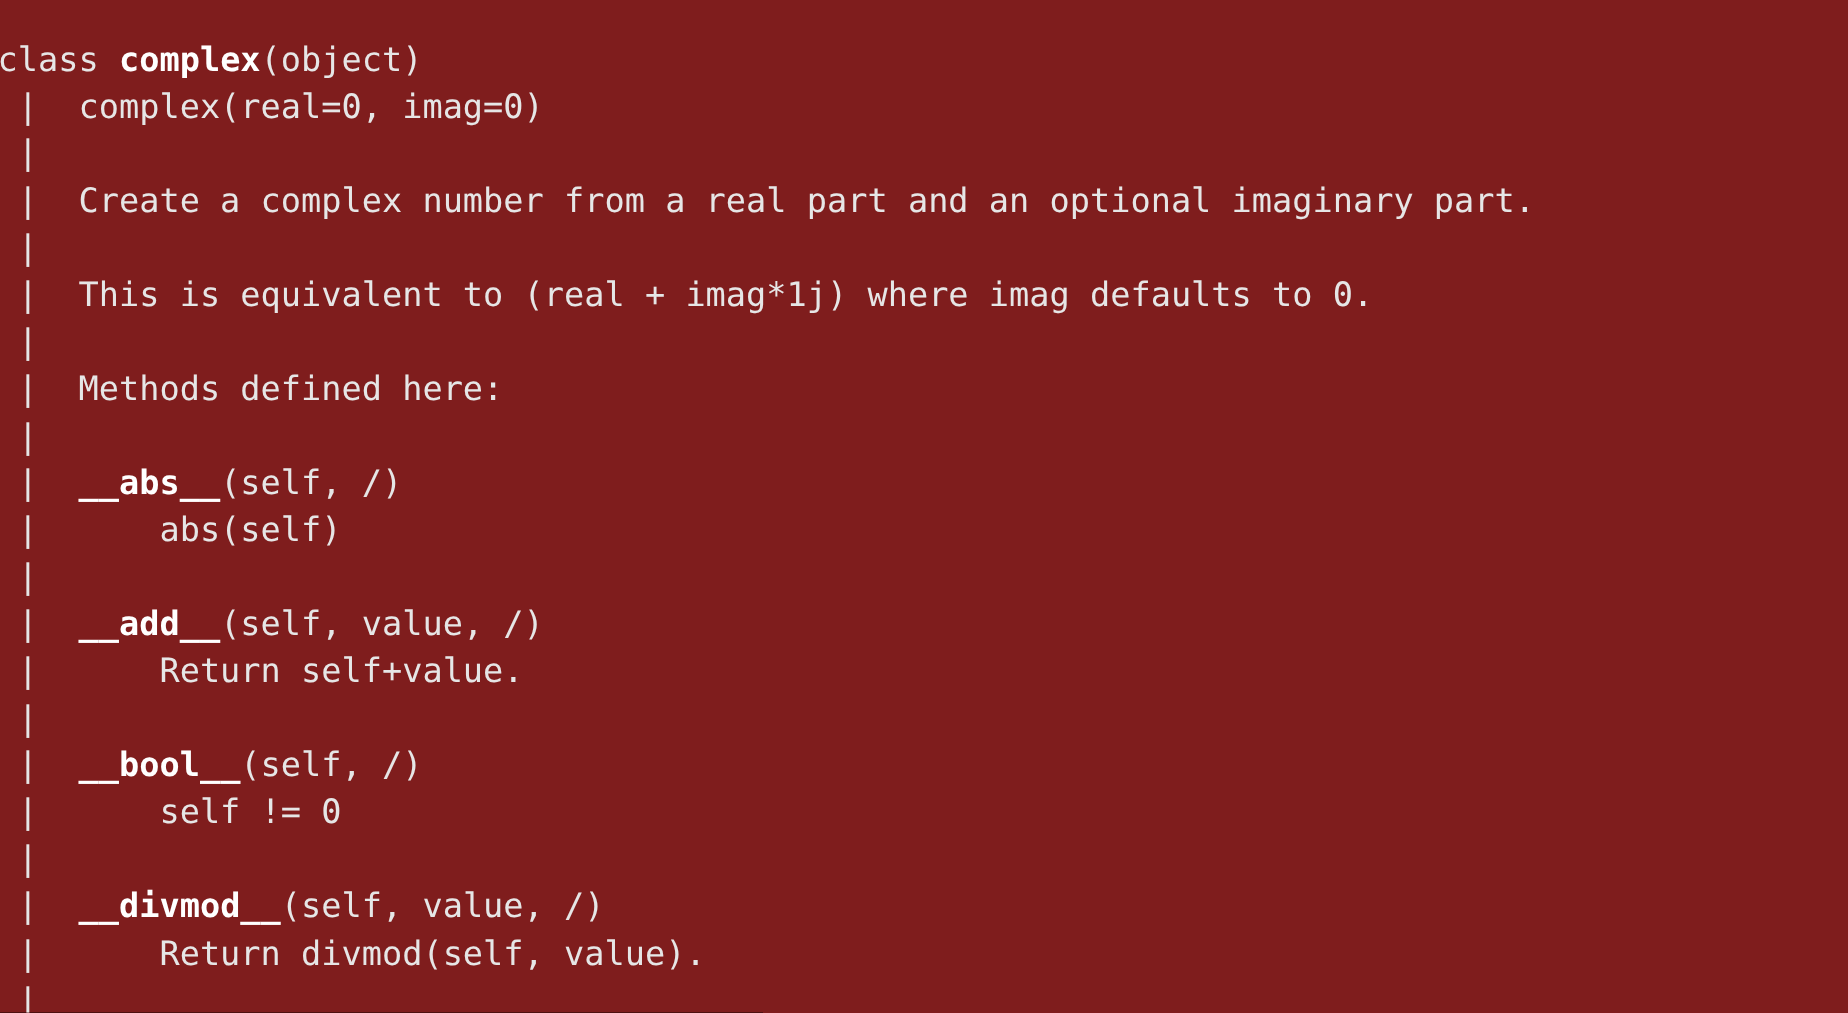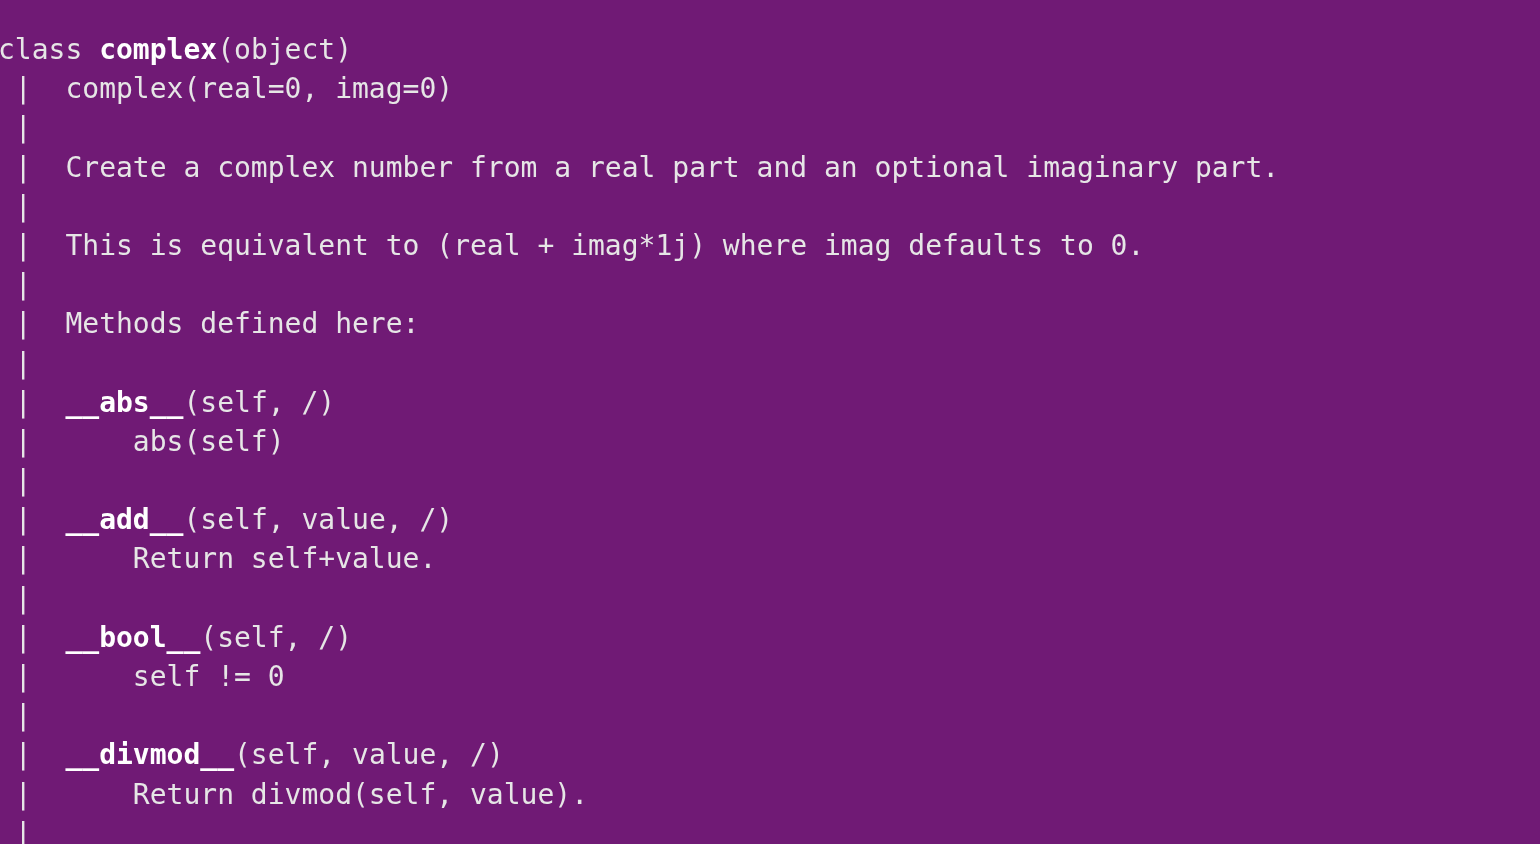--- a/index.html
+++ b/index.html
@@ -4,21 +4,21 @@
 <style>
   html, body {
     margin: 0;
     padding: 0;
     background: #000000;
   }
   #terminal {
     position: relative;
     width: 1540px;
     height: 844px;
-    background: #701a75;
+    background: #7f1d1d;
     overflow: hidden;
     font-family: "DejaVu Sans Mono", "Liberation Mono", monospace;
     font-size: 28px;
     line-height: 39.2px;
     color: #e6e6e6;
     -webkit-font-smoothing: antialiased;
   }
   #screen {
     position: absolute;
     left: -2px;

